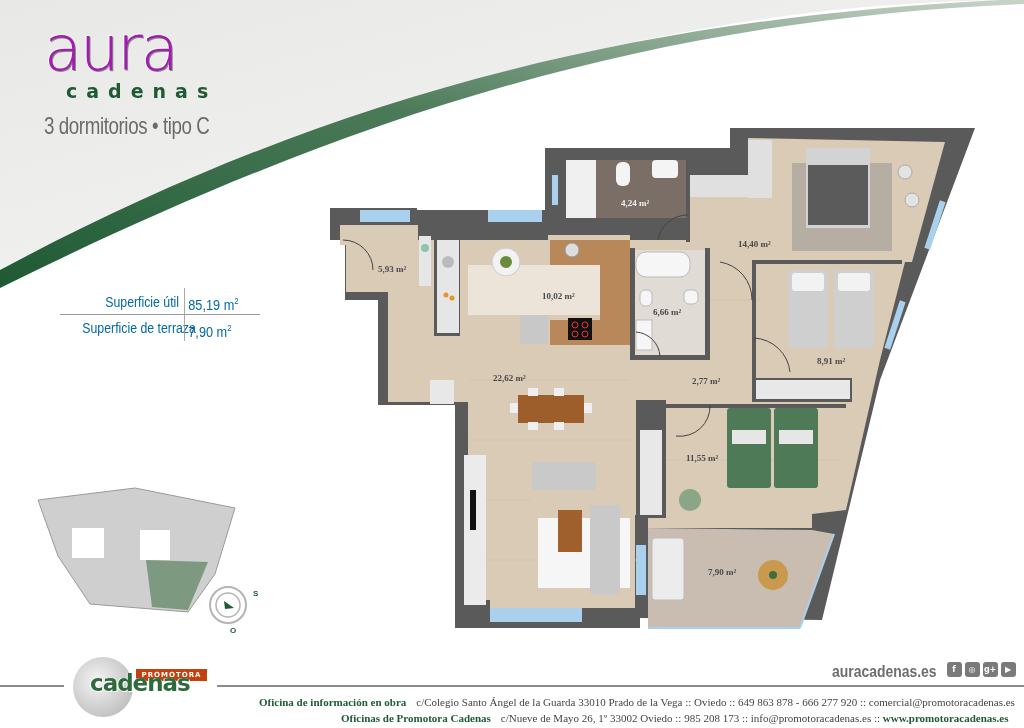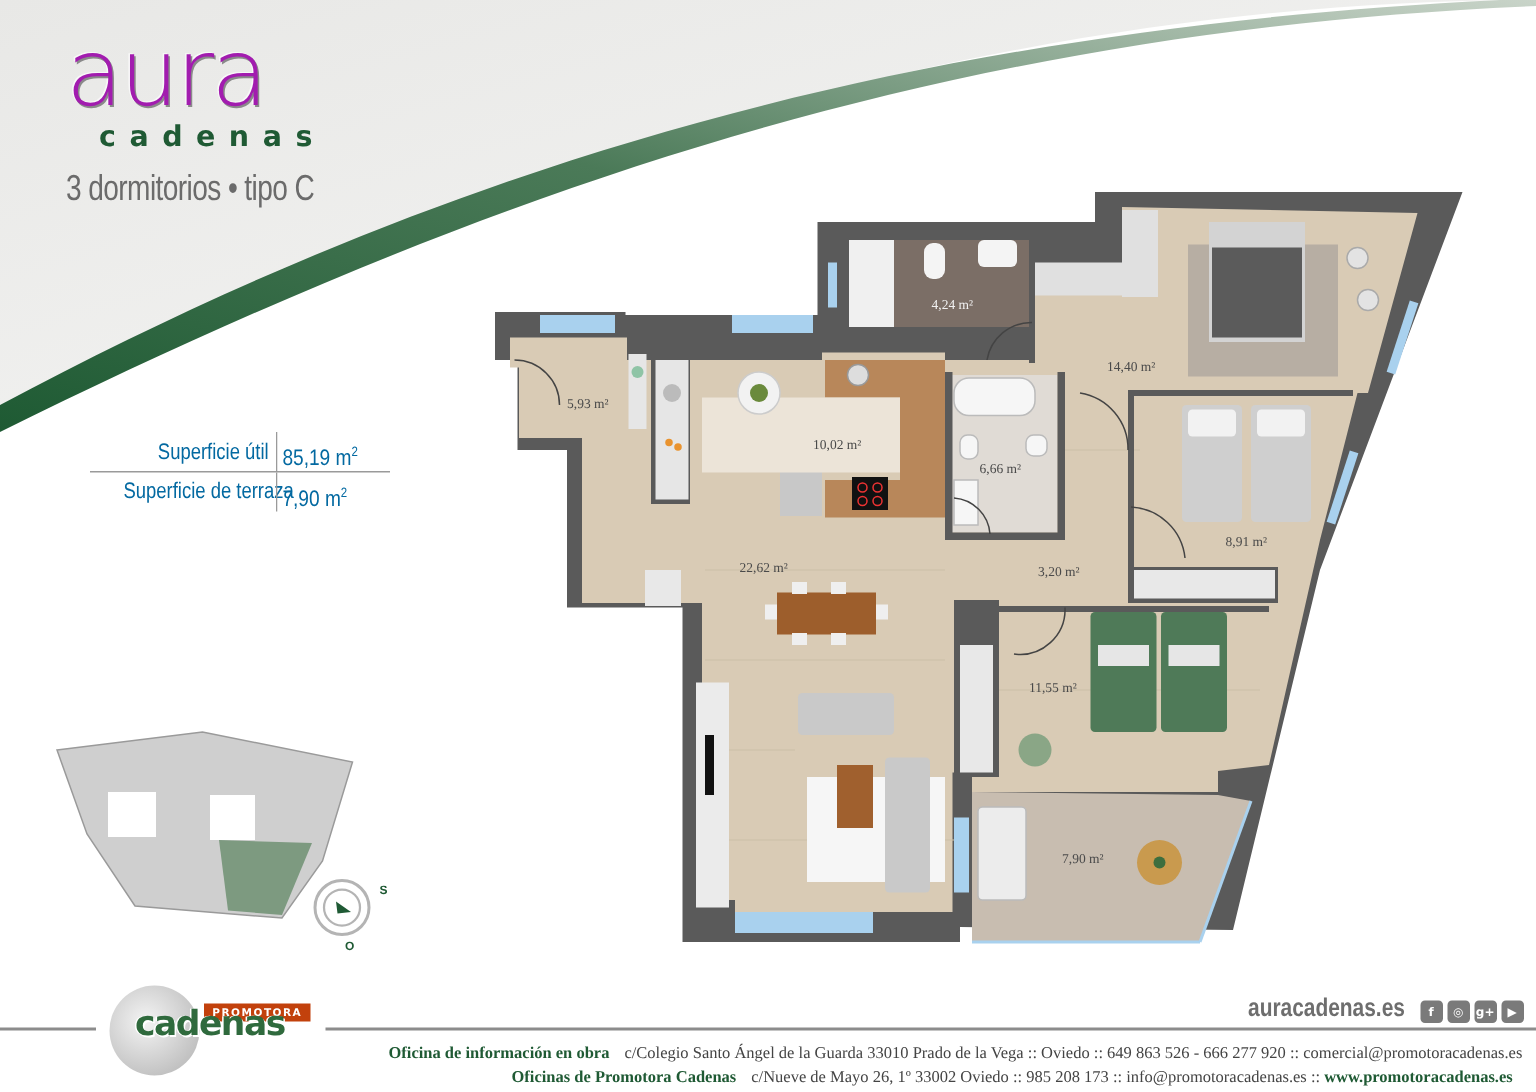--- a/index.html
+++ b/index.html
@@ -17,36 +17,36 @@
     font-size: 24px; color: #6b6b6b; transform: scaleX(0.78); transform-origin: left; letter-spacing: -0.5px; }
 
   .surface-table { position: absolute; left: 60px; top: 288px; width: 200px;
     font-family: "Liberation Sans", sans-serif; font-size: 15px; color: #0369a1; }
   .surface-row { display: flex; height: 26px; align-items: center; }
   .surface-row + .surface-row { border-top: 1px solid #9a9a9a; }
   .surface-label { width: 124px; text-align: right; padding-right: 6px; transform: scaleX(0.82); transform-origin: right; white-space: nowrap; }
   .surface-value { padding-left: 4px; border-left: 1px solid #9a9a9a; height: 26px; line-height: 26px; white-space: nowrap; transform: scaleX(0.85); transform-origin: left; }
   .surface-value sup { font-size: 9px; }
 
-  .room-label { position: absolute; font-family: "Liberation Serif", serif; font-size: 9px; color: #4a4a4a; font-weight: normal; white-space: nowrap; }
+  .room-label { position: absolute; font-family: "Liberation Serif", serif; font-size: 9px; color: #4a4a4a; font-weight: bold; white-space: nowrap; }
   .room-label.dark { color: #f0f0f0; }
 
   .compass-s { position: absolute; left: 253px; top: 589px; font-family: "Liberation Sans", sans-serif; font-size: 8px; font-weight: bold; color: #1f5a34; }
   .compass-o { position: absolute; left: 230px; top: 626px; font-family: "Liberation Sans", sans-serif; font-size: 8px; font-weight: bold; color: #1f5a34; }
 
   .footer-line-left { position: absolute; left: 0; top: 685px; width: 64px; height: 2px; background: #8c8c8c; }
   .footer-line-right { position: absolute; left: 217px; top: 685px; width: 807px; height: 2px; background: #8c8c8c; }
   .promo-circle { position: absolute; left: 73px; top: 657px; width: 60px; height: 60px; border-radius: 50%;
     background: radial-gradient(circle at 40% 40%, #f4f4f4, #bdbdbd 80%); }
   .promo-badge { position: absolute; left: 136px; top: 669px; width: 71px; height: 12px; background: #c2410c;
     color: #fff; font-family: "DejaVu Sans", sans-serif; font-size: 7px; font-weight: bold; letter-spacing: 1px; text-align: center; line-height: 12px; }
   .promo-cadenas { position: absolute; left: 90px; top: 672px; font-family: "DejaVu Sans", sans-serif; font-size: 23px;
     font-weight: bold; color: #2f6a3d; letter-spacing: -1px; line-height: 1; text-shadow: 1px 1px 0 #fff, -1px 0 0 #fff; }
 
-  .web-row { position: absolute; left: 832px; top: 662px; display: flex; align-items: flex-end; gap: 3px; }
+  .web-row { position: absolute; left: 832px; top: 662px; display: flex; align-items: flex-start; gap: 3px; }
   .web-text { font-family: "Liberation Sans", sans-serif; font-size: 17px; font-weight: bold; color: #6e6e6e;
     transform: scaleX(0.82); transform-origin: left; margin-right: -16px; white-space: nowrap; }
   .social-icon { width: 15px; height: 15px; border-radius: 3px; background: #7a7a7a; color: #fff;
     font-family: "DejaVu Sans", sans-serif; font-size: 8px; font-weight: bold; text-align: center; line-height: 15px; }
 
   .info-line { position: absolute; font-family: "Liberation Serif", serif; font-size: 11px; color: #444; white-space: nowrap; }
   .info-heading { font-weight: bold; color: #1f5a34; margin-right: 10px; }
   .info-web { font-weight: bold; color: #1f5a34; }
 </style>
 </head>
@@ -222,21 +222,21 @@
     <div class="surface-value"><span>7,90 m</span><sup>2</sup></div>
   </div>
 </div>
 
 <div class="room-label" style="left:378px;top:264px;">5,93 m²</div>
 <div class="room-label" style="left:542px;top:291px;">10,02 m²</div>
 <div class="room-label dark" style="left:621px;top:198px;">4,24 m²</div>
 <div class="room-label" style="left:653px;top:307px;">6,66 m²</div>
 <div class="room-label" style="left:738px;top:223px;margin-top:16px;">14,40 m²</div>
 <div class="room-label" style="left:817px;top:356px;">8,91 m²</div>
-<div class="room-label" style="left:692px;top:376px;">3,20 m²</div>
+<div class="room-label" style="left:692px;top:376px;">2,77 m²</div>
 <div class="room-label" style="left:493px;top:373px;">22,62 m²</div>
 <div class="room-label" style="left:686px;top:453px;text-align:center;">11,55 m²</div>
 <div class="room-label" style="left:708px;top:567px;">7,90 m²</div>
 
 <div class="compass-s">S</div>
 <div class="compass-o">O</div>
 
 <div class="footer-line-left"></div>
 <div class="footer-line-right"></div>
 <div class="promo-circle"></div>
@@ -245,17 +245,17 @@
 
 <div class="web-row">
   <span class="web-text">auracadenas.es</span>
   <span class="social-icon">f</span>
   <span class="social-icon">◎</span>
   <span class="social-icon">g+</span>
   <span class="social-icon">▶</span>
 </div>
 
 <div class="info-line" style="left:259px;top:696px;">
-  <span class="info-heading">Oficina de información en obra</span><span>c/Colegio Santo Ángel de la Guarda 33010 Prado de la Vega :: Oviedo :: 649 863 526 - 666 277 920 :: comercial@promotoracadenas.es</span>
+  <span class="info-heading">Oficina de información en obra</span><span>c/Colegio Santo Ángel de la Guarda 33010 Prado de la Vega :: Oviedo :: 649 863 878 - 666 277 920 :: comercial@promotoracadenas.es</span>
 </div>
 <div class="info-line" style="left:341px;top:712px;">
   <span class="info-heading">Oficinas de Promotora Cadenas</span><span>c/Nueve de Mayo 26, 1º 33002 Oviedo :: 985 208 173 :: info@promotoracadenas.es :: </span><span class="info-web">www.promotoracadenas.es</span>
 </div>
 
 </body></html>

